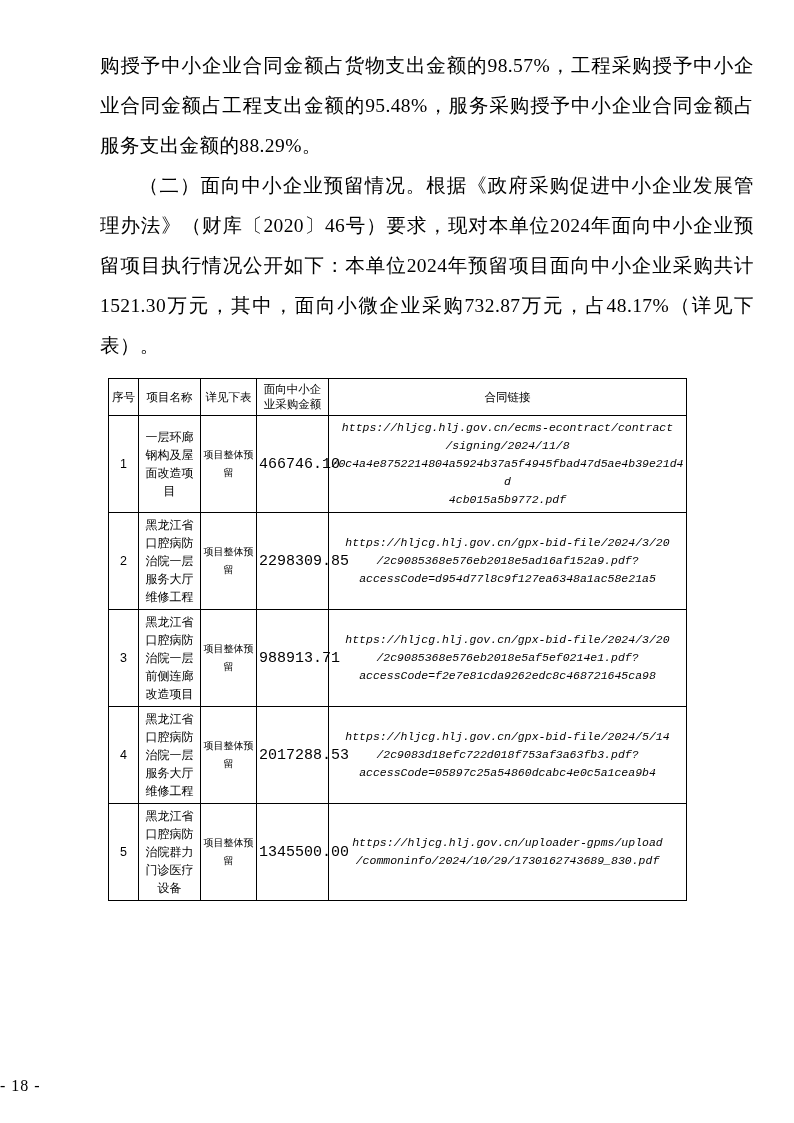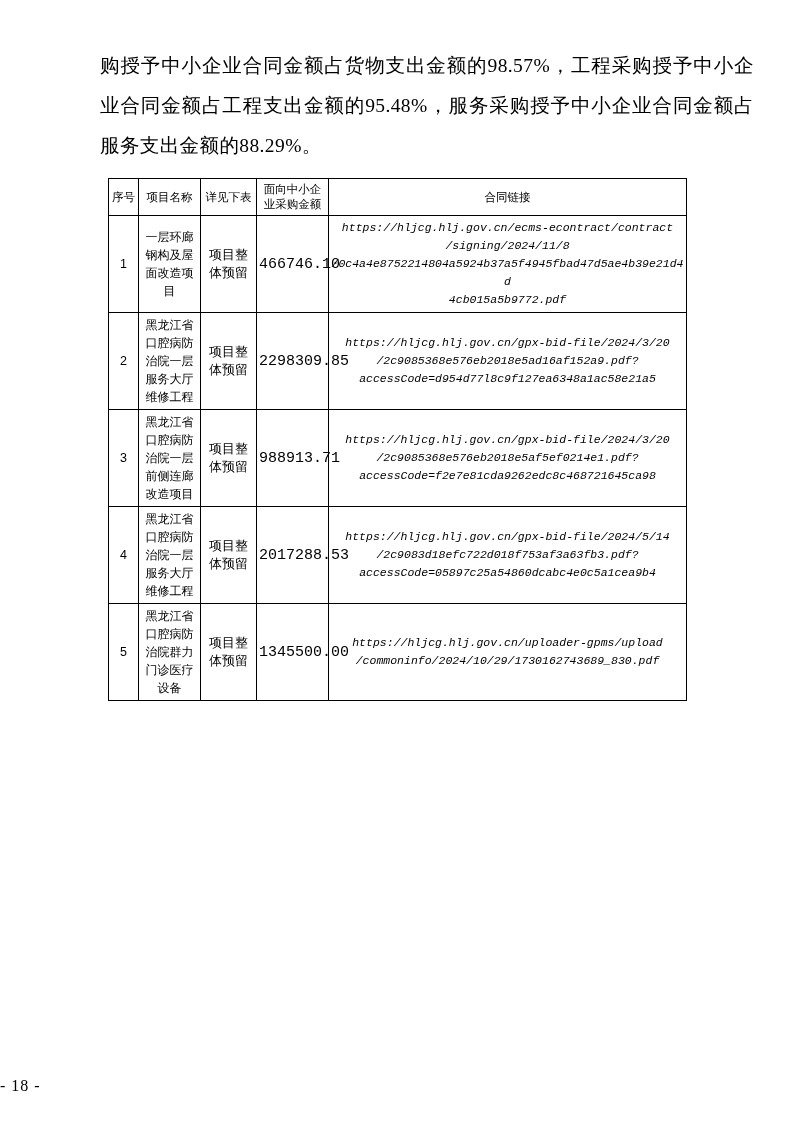--- a/index.html
+++ b/index.html
@@ -67,21 +67,21 @@
     font-size: 12.5px;
     font-family: "Liberation Sans", "DejaVu Sans", sans-serif;
   }
   td.cell-name {
     font-size: 12px;
     line-height: 18px;
     font-family: "Liberation Sans", "DejaVu Sans", sans-serif;
     padding: 4px 6px;
   }
   td.cell-opt {
-    font-size: 13px;
+    font-size: 10px;
     line-height: 18px;
     font-family: Liberation Sans, sans-serif;
     padding: 4px 6px;
   }
   td.cell-amt {
     font-size: 15px;
     font-family: Liberation Mono, monospace;
   }
   td.cell-link {
     font-size: 11.5px;
@@ -103,20 +103,21 @@
     letter-spacing: 1px;
   }
 </style>
 </head>
 <body>
 
 <div class="page">
 
   <p class="para">购授予中小企业合同金额占货物支出金额的98.57%，工程采购授予中小企业合同金额占工程支出金额的95.48%，服务采购授予中小企业合同金额占服务支出金额的88.29%。</p>
 
+  <p class="para indent">（二）面向中小企业预留情况。根据《政府采购促进中小企业发展管理办法》（财库〔2020〕46号）要求，现对本单位2024年面向中小企业预留项目执行情况公开如下：本单位2024年预留项目面向中小企业采购共计1521.30万元，其中，面向小微企业采购732.87万元，占48.17%（详见下表）。</p>
 
   <div class="tbl-wrap">
     <table class="doc-table">
       <colgroup>
         <col class="c-no">
         <col class="c-name">
         <col class="c-opt">
         <col class="c-amt">
         <col class="c-link">
       </colgroup>

